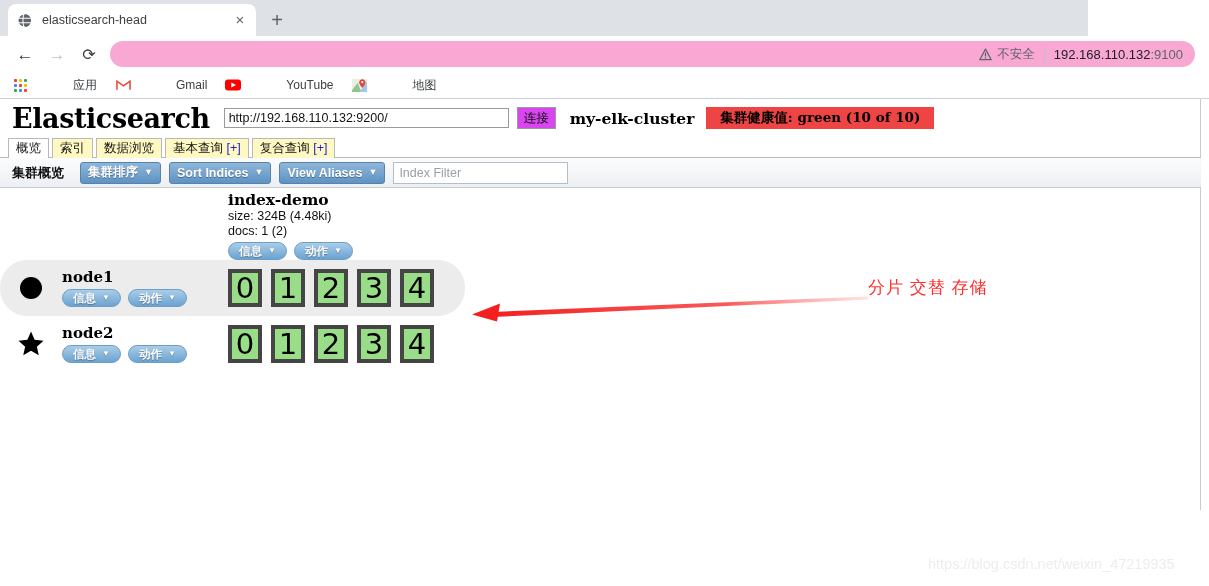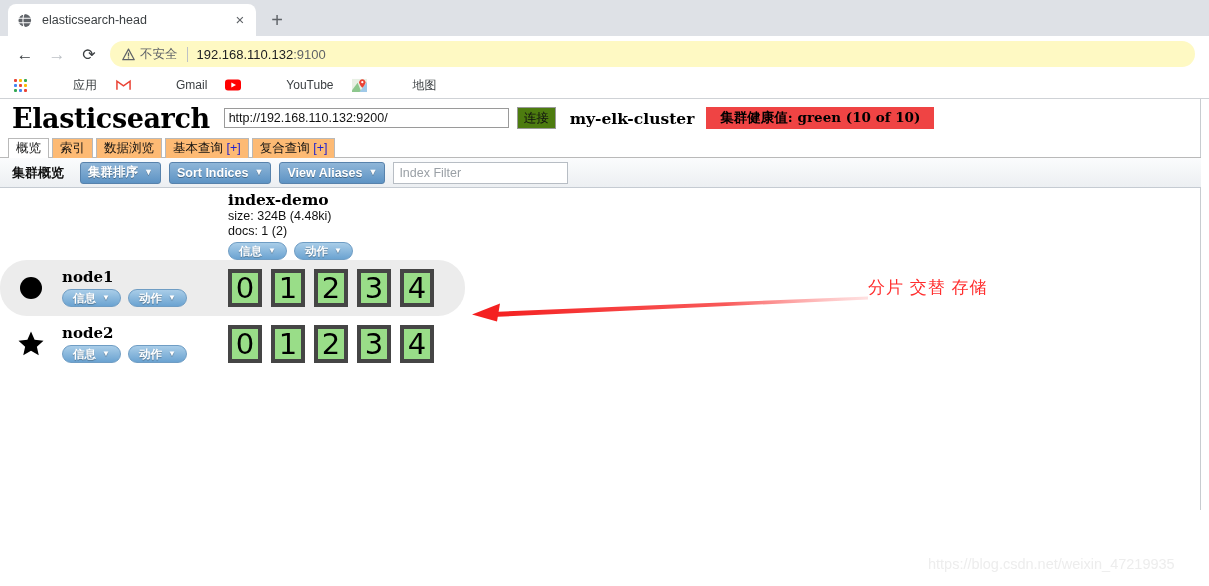--- a/index.html
+++ b/index.html
@@ -6,21 +6,21 @@
     margin: 0; padding: 0;
     width: 1209px; height: 586px;
     background: #ffffff;
     font-family: "Liberation Sans", sans-serif;
     overflow: hidden;
   }
   #root { position: relative; width: 1209px; height: 586px; }
 
   
   .chrome-tabstrip {
-    position: absolute; left: 0; top: 0; width: 1209px; height: 36px;
+    position: absolute; left: 0; top: 0; width: 1088px; height: 36px;
     background: #dee1e6;
   }
   .tab {
     position: absolute; left: 8px; top: 4px; width: 248px; height: 32px;
     background: #ffffff; border-radius: 8px 8px 0 0;
     display: flex; align-items: center; padding: 0 8px; box-sizing: border-box;
   }
   .tab-favicon {
     width: 16px; height: 16px; flex: 0 0 16px; margin-right: 10px;
     display: flex; align-items: center; justify-content: center;
@@ -45,22 +45,22 @@
   .nav-btn {
     position: absolute; top: 8px; width: 22px; height: 22px;
     text-align: center; line-height: 21px; font-size: 17px; color: #5f6368;
   }
   #nav-back  { left: 14px; color: #3c4043; }
   #nav-fwd   { left: 46px; color: #bdc1c6; }
   #nav-rel   { left: 78px; font-size: 16px; color: #3c4043; }
 
   .omnibox {
     position: absolute; left: 110px; top: 5px; width: 1085px; height: 26px;
-    background: #fef9c3; border-radius: 13px;
-    display: flex; align-items: center; padding: 0 12px; box-sizing: border-box;
+    background: #f9a8d4; border-radius: 13px;
+    display: flex; align-items: center; padding: 0 12px; box-sizing: border-box; justify-content: flex-end;
   }
   .secure-warn {
     display: flex; align-items: center; font-size: 12.5px; color: #5f6368;
     flex: 0 0 auto;
   }
   .warn-tri { margin-right: 5px; display: inline-flex; }
   .omni-sep {
     width: 1px; height: 15px; background: #bdc1c6; margin: 0 9px; flex: 0 0 1px;
   }
   .omni-url { font-size: 13px; color: #202124; white-space: nowrap; }
@@ -107,21 +107,21 @@
     letter-spacing: -0.4px; margin-right: 14px; white-space: nowrap;
   }
   .es-url-input {
     width: 285px; height: 20px; font-size: 12.5px; color: #111;
     border: 1px solid #9a9a9a; background: #fff; padding: 1px 4px;
     box-sizing: border-box; font-family: "Liberation Sans", sans-serif;
     outline: none;
   }
   .es-connect {
     margin-left: 8px; height: 22px; min-width: 38px; font-size: 12.5px;
-    color: #111; background: #4d7c0f; border: 1px solid #9a9a9a;
+    color: #111; background: #d946ef; border: 1px solid #9a9a9a;
     padding: 0 6px; box-sizing: border-box; cursor: pointer;
     font-family: "Liberation Sans", sans-serif;
   }
   .es-cluster-name {
     margin-left: 14px; font-family: "DejaVu Serif", serif;
     font-weight: bold; font-size: 15.5px; color: #000; white-space: nowrap;
   }
   .es-health {
     margin-left: 12px; background: #ef4444; color: #000;
     font-family: "DejaVu Serif", serif; font-weight: bold;
@@ -129,21 +129,21 @@
   }
 
   
   .es-tabs {
     position: absolute; left: 0; top: 38px; width: 1201px; height: 21px;
     border-bottom: 1px solid #b9b9b9; box-sizing: border-box;
     display: flex; align-items: flex-end; padding-left: 8px;
   }
   .es-tab {
     font-size: 12.5px; color: #111; padding: 2px 7px 2px 7px;
-    border: 1px solid #b9b9b9; border-bottom: none; background: #fdba74;
+    border: 1px solid #b9b9b9; border-bottom: none; background: #fef9c3;
     margin-right: 3px; line-height: 15px; white-space: nowrap; cursor: pointer;
     position: relative; top: 1px;
   }
   .es-tab.active { background: #ffffff; }
   .es-tab .plus { color: #2222cc; }
 
   
   .es-toolbar {
     position: absolute; left: 0; top: 59px; width: 1201px; height: 30px;
     background: linear-gradient(180deg,#fbfcfd 0%,#eceff2 100%);

